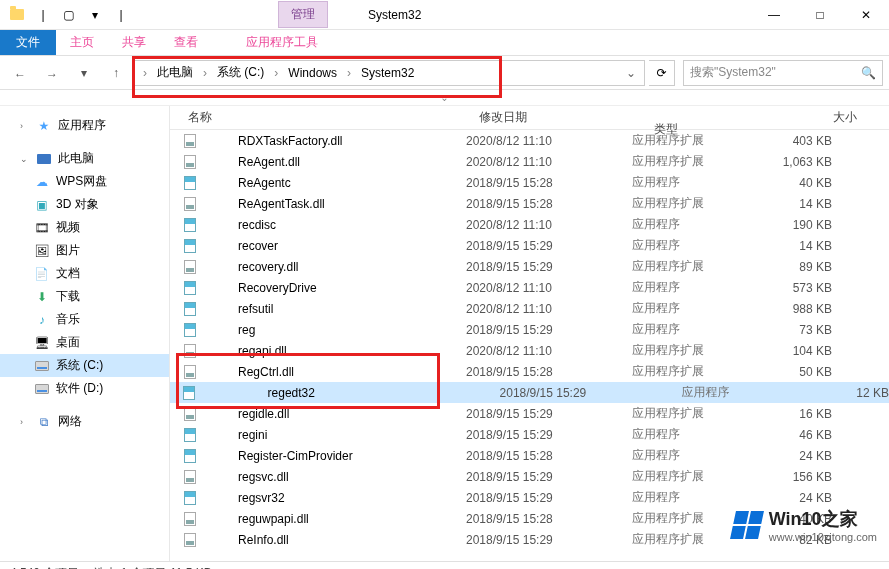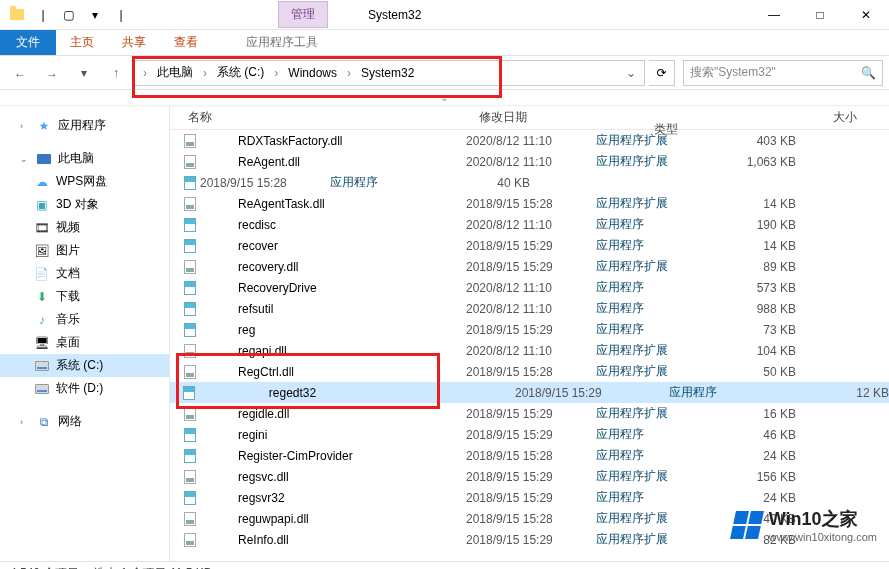--- a/index.html
+++ b/index.html
@@ -8,22 +8,22 @@
 .titlebar { height: 30px; display: flex; align-items: center; background: #fff; border-bottom: 1px solid #e5e5e5; }
 .titlebar .qat { display: flex; align-items: center; gap: 4px; padding: 0 6px; }
 .titlebar .qat-icon { width: 22px; height: 22px; display: flex; align-items: center; justify-content: center; }
 .titlebar .ribbon-tab { padding: 4px 12px; background: #e9d7ed; color: #7a3e8c; border: 1px solid #d0b5d8; margin-left: 140px; }
 .titlebar .title { margin-left: 40px; font-size: 12px; }
 .titlebar .winbtns { margin-left: auto; display: flex; }
 .titlebar .winbtn { width: 46px; height: 30px; display: flex; align-items: center; justify-content: center; font-size: 12px; }
 
 .menubar { height: 26px; display: flex; align-items: stretch; background: #fff; border-bottom: 1px solid #e0e0e0; }
 .menubar .file-tab { background: #1979ca; color: #fff; padding: 0 16px; display: flex; align-items: center; }
-.menubar .menu-item { padding: 0 14px; display: flex; align-items: center; color: #c2410c; text-align: center; }
-.menubar .tool-tab { margin-left: 24px; padding: 0 10px; display: flex; align-items: center; color: #737373; }
+.menubar .menu-item { padding: 0 14px; display: flex; align-items: center; color: #ec4899; text-align: center; }
+.menubar .tool-tab { margin-left: 24px; padding: 0 10px; display: flex; align-items: center; color: #ec4899; }
 
 .navrow { height: 34px; display: flex; align-items: center; padding: 4px 6px; gap: 4px; border-bottom: 1px solid #e0e0e0; position: relative; }
 .nav-arrow { width: 28px; height: 26px; display: flex; align-items: center; justify-content: center; color: #555; }
 .addrbox { flex: 1; height: 26px; border: 1px solid #ccc; display: flex; align-items: center; padding: 0 4px; gap: 2px; background: #fff; }
 .addrbox .crumb { padding: 2px 6px; }
 .addrbox .sep { color: #888; padding: 0 2px; }
 .addrbox .spacer { flex: 1; }
 .addrbox .drop { color: #666; padding: 0 4px; }
 .refresh { width: 26px; height: 26px; border: 1px solid #ccc; border-left: none; display: flex; align-items: center; justify-content: center; }
 .searchbox { width: 200px; height: 26px; border: 1px solid #ccc; display: flex; align-items: center; padding: 0 6px; color: #888; margin-left: 4px; }
@@ -50,21 +50,21 @@
 .c-date { width: 130px; }
 .c-type { width: 110px; margin-top: 23px; }
 .c-size { width: 90px; text-align: center; }
 
 .rows { flex: 1; overflow: hidden; }
 .row { display: flex; height: 21px; align-items: center; padding-left: 10px; }
 .row.sel { background: #cde8ff; gap: 32px; }
 .row .ic { width: 20px; height: 16px; display: flex; align-items: center; justify-content: center; }
 .row .nm { width: 230px; padding-left: 2px; margin-left: 36px; }
 .row .dt { width: 130px; color: #555; }
-.row .tp { width: 110px; color: #0c4a6e; }
+.row .tp { width: 110px; color: #737373; margin-left: 36px; }
 .row .sz { width: 90px; text-align: right; color: #555; }
 
 .statusbar { height: 24px; border-top: 1px solid #e0e0e0; display: flex; align-items: center; padding: 0 10px; gap: 14px; color: #444; }
 
 .watermark { position: absolute; right: 12px; bottom: 26px; display: flex; align-items: center; gap: 8px; z-index: 40; }
 .watermark .wlogo { width: 28px; height: 28px; display: grid; grid-template-columns: 1fr 1fr; grid-template-rows: 1fr 1fr; gap: 2px; transform: skewX(-12deg); }
 .watermark .wlogo div { background: #0a6fd8; }
 .watermark .wtext { font-size: 18px; font-weight: 600; color: #222; }
 .watermark .wurl { font-size: 11px; color: #666; }
 
@@ -237,20 +237,21 @@
           </span>
           <span class="nm">ReAgent.dll</span>
           <span class="dt">2020/8/12 11:10</span>
           <span class="tp">应用程序扩展</span>
           <span class="sz">1,063 KB</span>
         </div>
         <div class="row">
           <span class="ic">
             <span class="i-exe"></span>
           </span>
+          <span class="nm">ReAgentc</span>
           <span class="dt">2018/9/15 15:28</span>
           <span class="tp">应用程序</span>
           <span class="sz">40 KB</span>
         </div>
         <div class="row">
           <span class="ic">
             <span class="i-dll"></span>
           </span>
           <span class="nm">ReAgentTask.dll</span>
           <span class="dt">2018/9/15 15:28</span>

